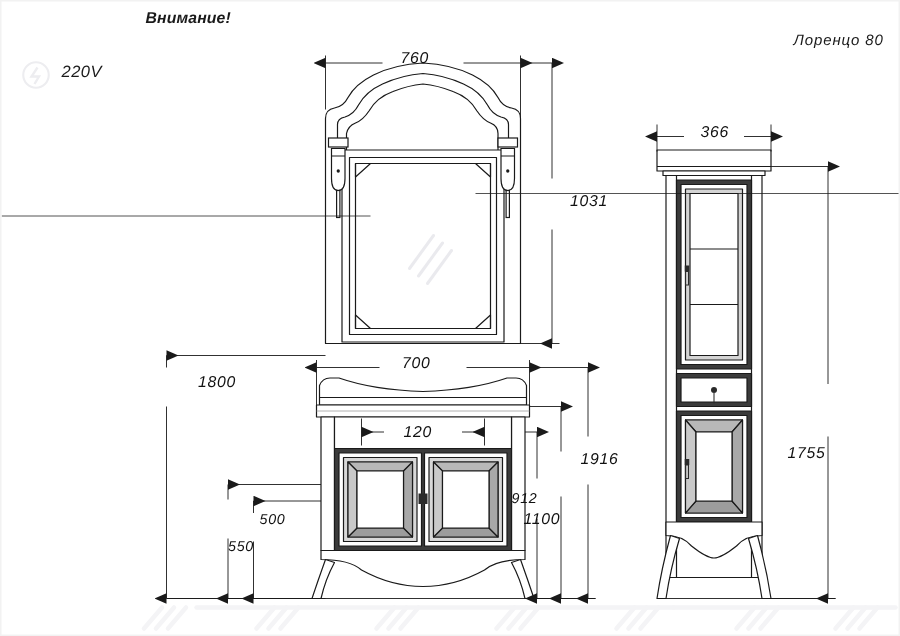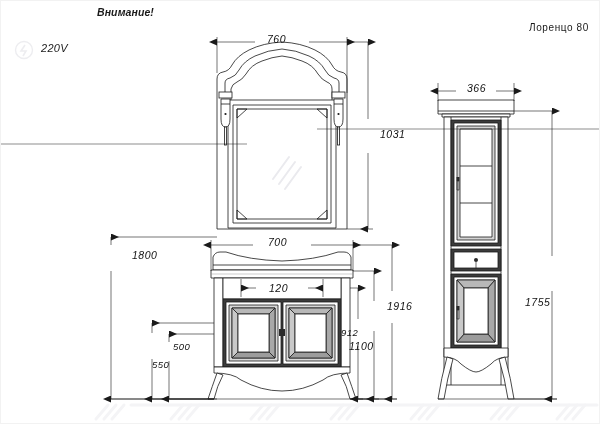--- a/index.html
+++ b/index.html
@@ -30,20 +30,21 @@
     color: #1a1a1a;
     font-family: "Liberation Sans", sans-serif;
   }
   .warn {
     font-style: italic;
     font-size: 10.5px;
     font-weight: 600;
     letter-spacing: 0.1px;
   }
   .model {
+    font-style: italic;
     font-size: 10px;
     letter-spacing: 0.6px;
   }
   .volt {
     font-style: italic;
     font-size: 11px;
     letter-spacing: 0.3px;
   }
   .dim {
     font-style: italic;

